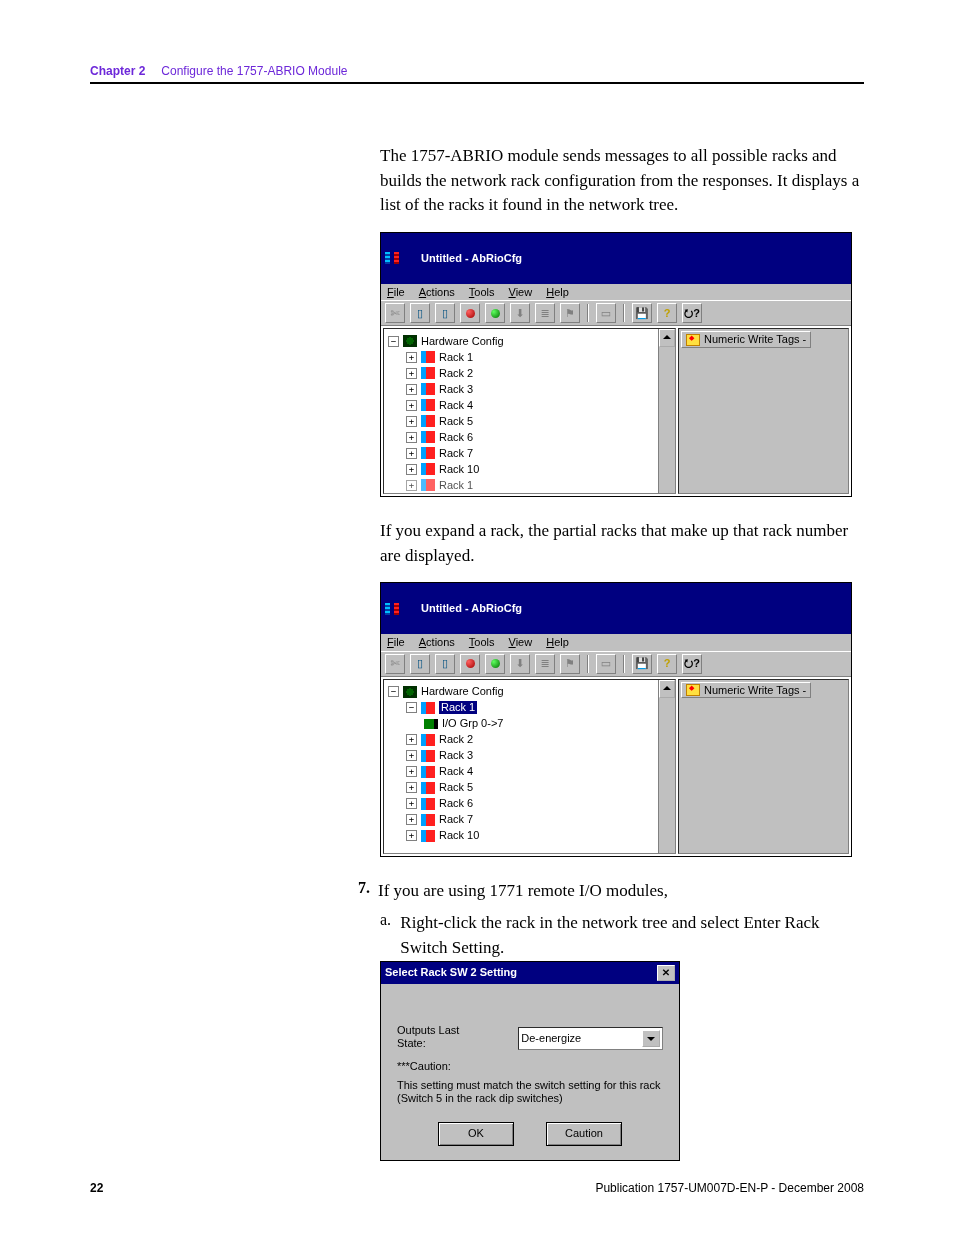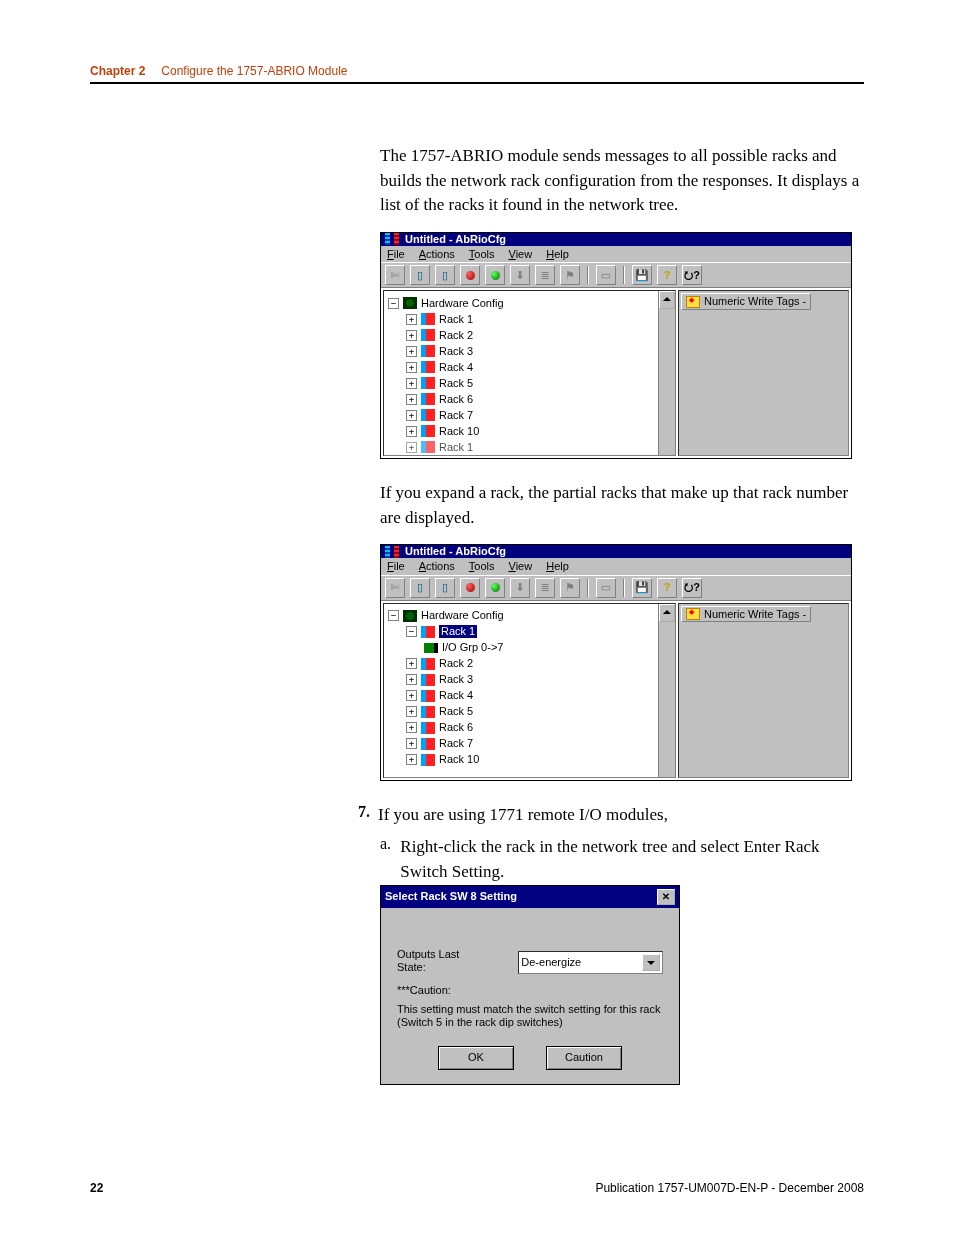--- a/index.html
+++ b/index.html
@@ -1,27 +1,27 @@
 <!DOCTYPE html>
 <html><head>
 <meta charset="utf-8">
 <style>
   html,body{margin:0;padding:0;background:#fff;color:#000;font-family:Georgia,'Times New Roman',serif}
   .page{width:954px;height:1235px;position:relative;box-sizing:border-box;padding:64px 90px 40px 90px}
-  .hdr-line{display:flex;align-items:baseline;gap:16px;font-family:Helvetica,Arial,sans-serif;font-size:12px;color:#c2410c;border-bottom:2px solid #000;padding-bottom:4px;margin-bottom:60px}
+  .hdr-line{display:flex;align-items:baseline;gap:16px;font-family:Helvetica,Arial,sans-serif;font-size:12px;color:#6d28d9;border-bottom:2px solid #000;padding-bottom:4px;margin-bottom:60px}
   .hdr-ch{font-weight:700}
   .body-col{margin-left:290px}
   .para{font-size:17px;line-height:1.45;margin:0 0 14px 0}
   .list-num{display:flex;gap:8px;margin-top:18px}
   .list-num .n{font-weight:700;width:18px;text-align:right}
   .ftr{position:absolute;left:90px;right:90px;bottom:40px;display:flex;justify-content:space-between;font-family:Helvetica,Arial,sans-serif;font-size:12px}
   .ftr .pn{font-weight:700}
   
   .win{font-family:'MS Sans Serif',Tahoma,Arial,sans-serif;font-size:11px;border:1px solid #000;background:#c0c0c0;margin:0 0 22px 0;line-height:1.15}
-  .win .title{background:#000080;color:#fff;font-weight:700;padding:0 4px;display:flex;align-items:center;gap:6px}
+  .win .title{background:#000080;color:#fff;font-weight:700;padding:19px 4px;display:flex;align-items:center;gap:22px}
   .win .title .ic{width:14px;height:12px;position:relative}
   .win .title .ic::before{content:"";position:absolute;left:0;top:0;width:5px;height:12px;background:repeating-linear-gradient(#00bfff 0 2px,#0040a8 2px 4px)}
   .win .title .ic::after{content:"";position:absolute;right:0;top:0;width:5px;height:12px;background:repeating-linear-gradient(#ff2020 0 2px,#a00000 2px 4px)}
   .win .menu{background:#c0c0c0;padding:2px 6px;display:flex;gap:14px;color:#000}
   .win .menu span{position:relative}
   .win .menu u{text-decoration:underline}
   .win .tbar{background:#c0c0c0;border-top:1px solid #fff;border-bottom:1px solid #808080;padding:2px 4px;display:flex;gap:5px;align-items:center}
   .tb-btn{width:18px;height:18px;border:1px solid #808080;border-top-color:#fff;border-left-color:#fff;background:#c0c0c0;display:inline-flex;align-items:center;justify-content:center;font-size:11px;color:#000}
   .tb-sep{width:1px;height:18px;background:#808080;border-right:1px solid #fff;margin:0 2px}
   .dot-red{width:9px;height:9px;border-radius:50%;background:radial-gradient(circle at 30% 30%,#ff6060,#a00000)}
@@ -264,21 +264,21 @@
       <div class="n">7.</div>
       <div class="para" style="margin:0">If you are using 1771 remote I/O modules,</div>
     </div>
     <div class="list-num" style="margin-top:8px">
       <div style="width:14px">a.</div>
       <div class="para" style="margin:0">Right-click the rack in the network tree and select Enter Rack Switch Setting.</div>
     </div>
 
     <div class="dlg">
       <div class="title">
-        <span>Select Rack SW 8 Setting</span>
+        <span>Select Rack SW 2 Setting</span>
         <span class="x">✕</span>
       </div>
       <div class="body">
         <div class="row">
           <span>Outputs Last State:</span>
           <span class="fake-select">
             <span>De-energize</span>
             <span class="arrow"></span>
           </span>
         </div>

